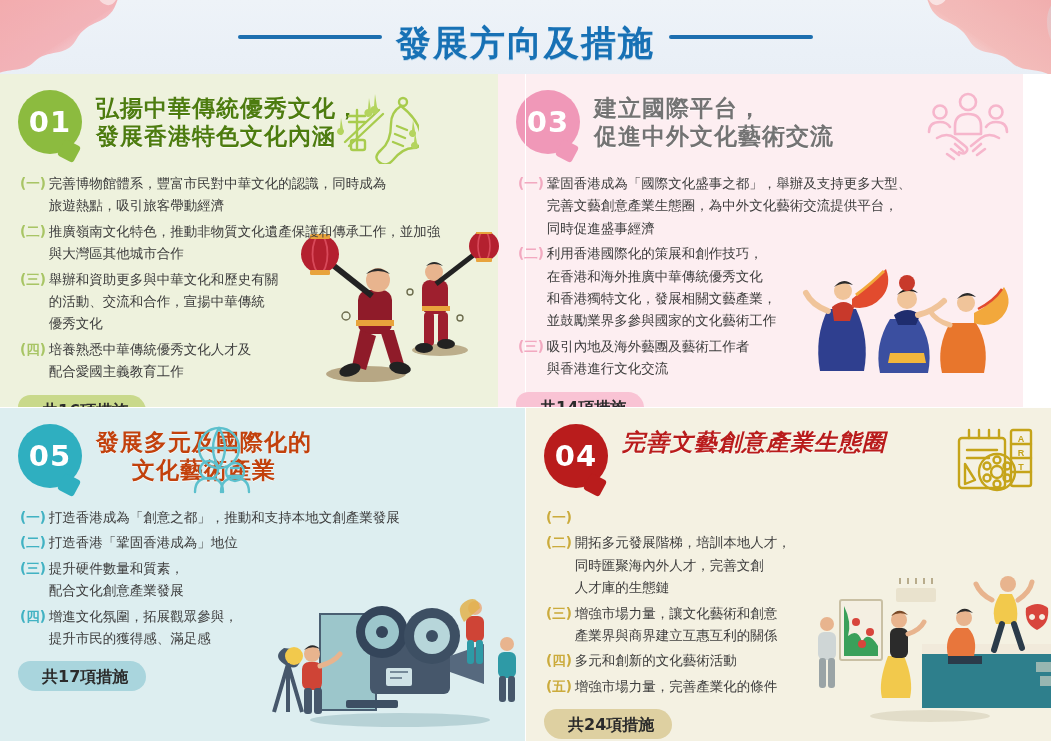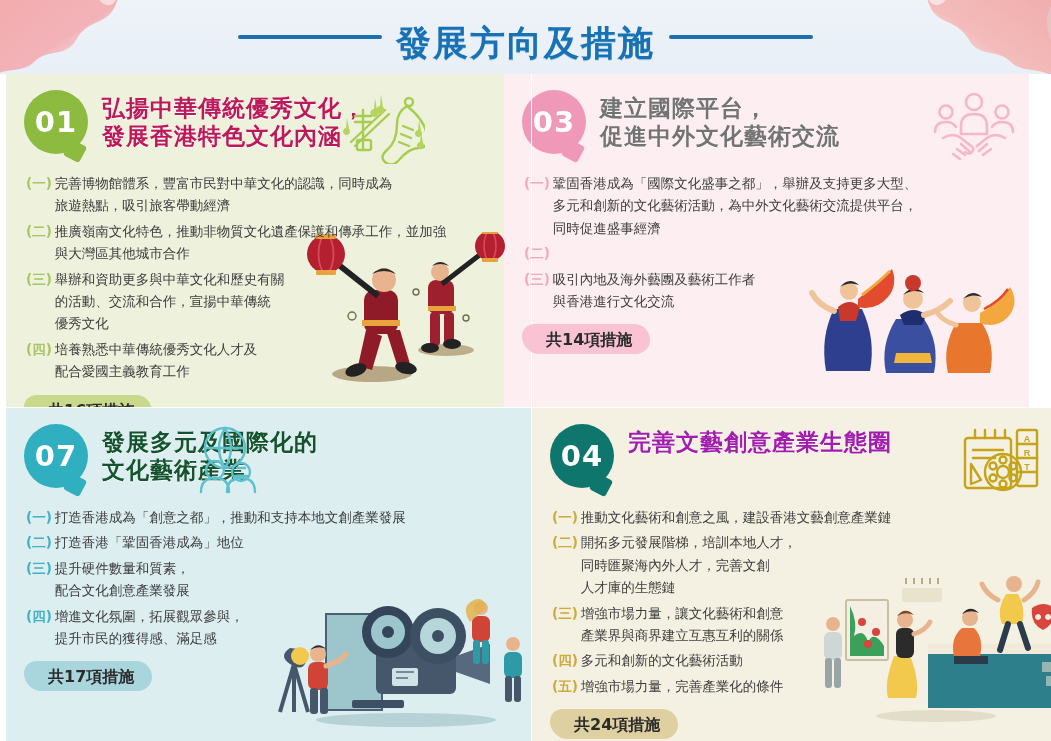--- a/index.html
+++ b/index.html
@@ -28,21 +28,21 @@
   .title-rule.l{width:144px;}
   .title-rule.r{width:144px;}
   .title-text{
     font-size:35px;font-weight:bold;color:#1771b5;letter-spacing:2px;
     line-height:1;white-space:nowrap;
     text-shadow:0 1px 0 #bcd6e9;
     margin-top:12px;
   }
 
   
-  .grid{position:absolute;left:0;top:74px;width:1025px;height:667px;margin-left:6px;}
+  .grid{position:absolute;left:0;top:74px;width:1025px;height:667px;}
   .panel{position:absolute;width:525px;height:333px;overflow:hidden;}
   .panel.p1{left:0;top:0;background:#eef2dd;}
   .panel.p3{left:498px;top:0;background:#fdeef1;}
   .panel.p2{left:0;top:334px;background:#ddeef0;}
   .panel.p4{left:526px;top:334px;background:#f4f1e2;}
   .gap-v{position:absolute;left:525px;top:0;width:1px;height:667px;background:#ffffff;}
   .gap-h{position:absolute;left:0;top:333px;width:1051px;height:1px;background:#ffffff;}
 
   
   .p-head{position:relative;display:flex;align-items:flex-start;padding:16px 0 0 18px;}
@@ -55,30 +55,30 @@
     width:18px;height:18px;border-radius:3px;transform:rotate(28deg);
     background:inherit;
   }
   .badge span{
     position:relative;z-index:2;color:#fff;font-size:29px;font-weight:bold;
     letter-spacing:1px;line-height:1;
   }
   .p1 .badge{background:#8cbb3f;}
   .p3 .badge{background:#f098b8;}
   .p2 .badge{background:#2fafc0;}
-  .p4 .badge{background:#0f766e;}
+  .p4 .badge{background:#b91c1c;}
 
   .p-title{
     margin-left:14px;padding-top:4px;font-size:23px;font-weight:bold;
     line-height:1.22;letter-spacing:1px;white-space:pre-line;
   }
-  .p1 .p-title{color:#be185d;text-shadow:0 1px 0 rgba(255,255,255,.7);}
+  .p1 .p-title{color:#4d7c0f;text-shadow:0 1px 0 rgba(255,255,255,.7);}
   .p3 .p-title{color:#737373;text-shadow:0 1px 0 rgba(255,255,255,.7);}
-  .p2 .p-title{color:#14532d;text-shadow:0 1px 0 rgba(255,255,255,.7);}
-  .p4 .p-title{color:#a21caf;text-shadow:0 1px 0 rgba(255,255,255,.7);}
+  .p2 .p-title{color:#c2410c;text-shadow:0 1px 0 rgba(255,255,255,.7);text-align:center;}
+  .p4 .p-title{color:#b91c1c;text-shadow:0 1px 0 rgba(255,255,255,.7);font-style:italic;}
 
   .p-icon{position:absolute;top:18px;}
   .p1 .p-icon{right:106px;}
   .p3 .p-icon{right:12px;}
   .p2 .p-icon{right:258px;}
   .p4 .p-icon{right:16px;}
 
   
   .p-list{position:relative;margin:18px 0 0 20px;z-index:3;}
   .li{display:flex;align-items:flex-start;margin-bottom:3px;}
@@ -301,25 +301,29 @@
           <path d="M74,46 q-10,-6 -18,0 l-10,8"></path>
           <path d="M30,52 l8,7 M26,57 l8,6 M22,62 l7,5"></path>
           <path d="M56,52 l-8,7 M60,57 l-8,6"></path>
         </g>
       </svg>
 
       <div class="p-list">
         <div class="li">
           <div class="li-num">(一)</div>
           <div class="li-txt">鞏固香港成為「國際文化盛事之都」，舉辦及支持更多大型、
-多元和創新的文化藝術活動，為中外文化藝術交流提供平台，
+完善文藝創意產業生態圈，為中外文化藝術交流提供平台，
 同時促進盛事經濟</div>
         </div>
         <div class="li">
           <div class="li-num">(二)</div>
+          <div class="li-txt">利用香港國際化的策展和創作技巧，
+在香港和海外推廣中華傳統優秀文化
+和香港獨特文化，發展相關文藝產業，
+並鼓勵業界多參與國家的文化藝術工作</div>
         </div>
         <div class="li">
           <div class="li-num">(三)</div>
           <div class="li-txt">吸引內地及海外藝團及藝術工作者
 與香港進行文化交流</div>
         </div>
       </div>
 
       <div class="total">
         <div class="brush"></div>
@@ -362,21 +366,21 @@
         <rect x="248" y="56" width="18" height="26" rx="6" fill="#2e9aa6"></rect>
         <circle cx="257" cy="48" r="7" fill="#e8b48e"></circle>
         <rect x="249" y="80" width="7" height="26" rx="3" fill="#46576b"></rect>
         <rect x="258" y="80" width="7" height="26" rx="3" fill="#46576b"></rect>
         <path d="M214,26 q-10,-16 4,-22 q10,-4 12,8" fill="#e2b24c" opacity=".85"></path>
         <ellipse cx="150" cy="124" rx="90" ry="7" fill="#7fa7ae" opacity=".4"></ellipse>
       </svg>
 
       <div class="p-head">
         <div class="badge">
-          <span>07</span>
+          <span>05</span>
         </div>
         <div class="p-title">發展多元及國際化的
 文化藝術產業</div>
       </div>
 
       <svg class="p-icon" width="78" height="68" viewBox="0 0 78 68">
         <g fill="none" stroke="#5cc0cd" stroke-width="2.4" stroke-linecap="round">
           <circle cx="30" cy="22" r="20"></circle>
           <path d="M10,22 l40,0 M30,2 q-12,20 0,40 M30,2 q12,20 0,40"></path>
           <circle cx="20" cy="44" r="9"></circle>
@@ -479,21 +483,20 @@
           <path d="M60,18 l20,0 M60,32 l20,0 M60,46 l20,0"></path>
         </g>
         <text x="70" y="16" font-size="9" font-weight="bold" fill="#c5a419" text-anchor="middle" font-family="'Liberation Sans',sans-serif">A</text>
         <text x="70" y="30" font-size="9" font-weight="bold" fill="#c5a419" text-anchor="middle" font-family="'Liberation Sans',sans-serif">R</text>
         <text x="70" y="44" font-size="9" font-weight="bold" fill="#c5a419" text-anchor="middle" font-family="'Liberation Sans',sans-serif">T</text>
       </svg>
 
       <div class="p-list">
         <div class="li">
           <div class="li-num">(一)</div>
-          <div class="li-txt">推動文化藝術和創意之風，建設香港文藝創意產業鏈</div>
         </div>
         <div class="li">
           <div class="li-num">(二)</div>
           <div class="li-txt">開拓多元發展階梯，培訓本地人才，
 同時匯聚海內外人才，完善文創
 人才庫的生態鏈</div>
         </div>
         <div class="li">
           <div class="li-num">(三)</div>
           <div class="li-txt">增強市場力量，讓文化藝術和創意

